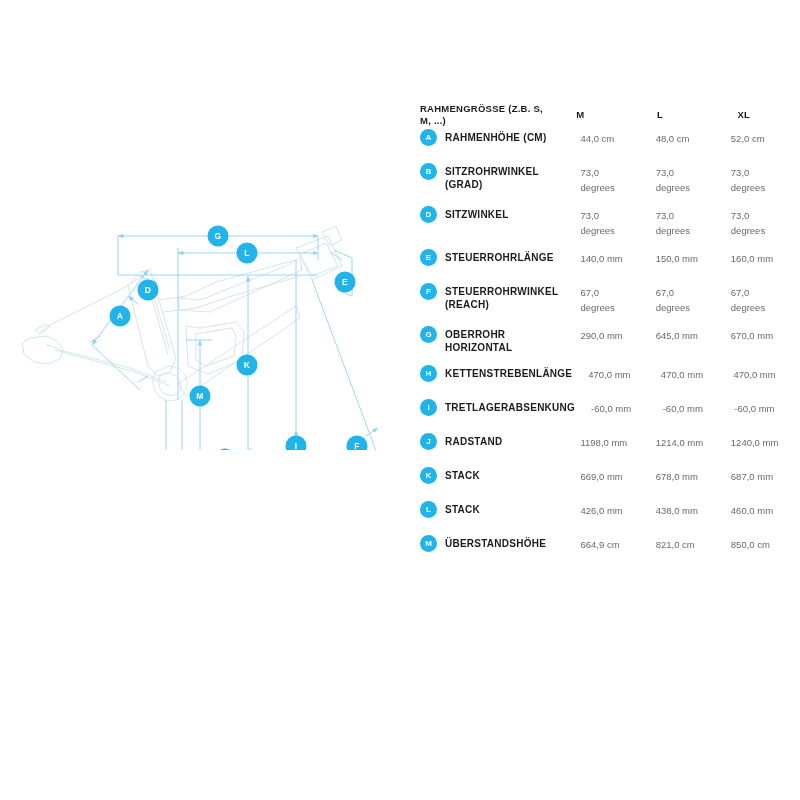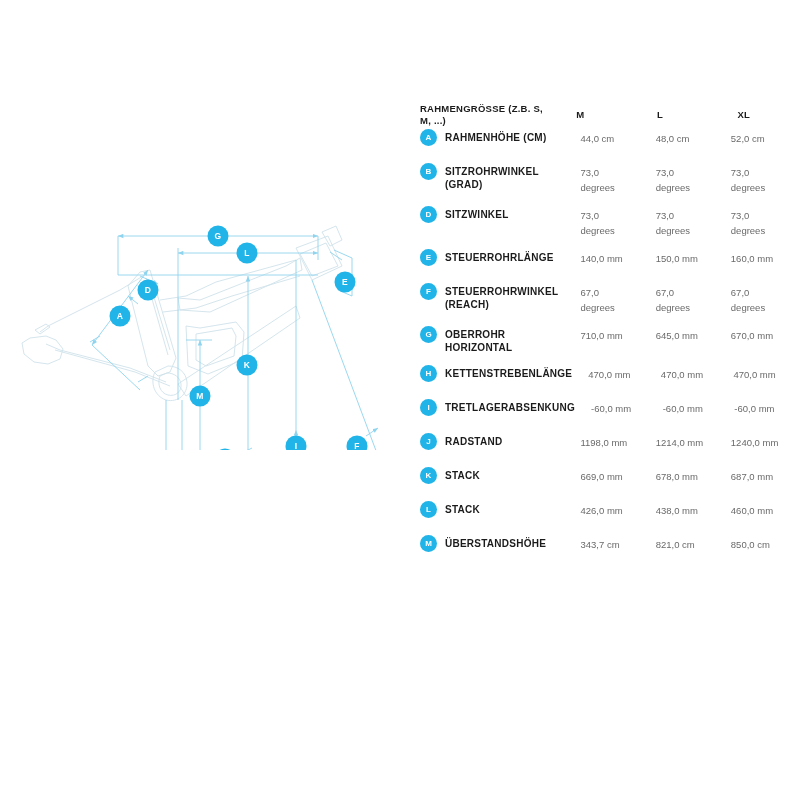--- a/index.html
+++ b/index.html
@@ -343,21 +343,21 @@
         </div>
         <div class="row-val"><span>67,0</span><span class="unit-break">degrees</span></div>
         <div class="row-val"><span>67,0</span><span class="unit-break">degrees</span></div>
         <div class="row-val"><span>67,0</span><span class="unit-break">degrees</span></div>
       </div>
       <div class="spec-row">
         <div class="row-key">
           <div class="row-badge">G</div>
           <div class="row-label">OBERROHR HORIZONTAL</div>
         </div>
-        <div class="row-val">710,0 mm</div>
+        <div class="row-val">290,0 mm</div>
         <div class="row-val">645,0 mm</div>
         <div class="row-val">670,0 mm</div>
       </div>
       <div class="spec-row">
         <div class="row-key">
           <div class="row-badge">H</div>
           <div class="row-label">KETTENSTREBENLÄNGE</div>
         </div>
         <div class="row-val">470,0 mm</div>
         <div class="row-val">470,0 mm</div>
@@ -397,18 +397,18 @@
         </div>
         <div class="row-val">426,0 mm</div>
         <div class="row-val">438,0 mm</div>
         <div class="row-val">460,0 mm</div>
       </div>
       <div class="spec-row">
         <div class="row-key">
           <div class="row-badge">M</div>
           <div class="row-label">ÜBERSTANDSHÖHE</div>
         </div>
-        <div class="row-val">343,7 cm</div>
+        <div class="row-val">664,9 cm</div>
         <div class="row-val">821,0 cm</div>
         <div class="row-val">850,0 cm</div>
       </div>
     </div>
 </div>
 
 </body></html>

